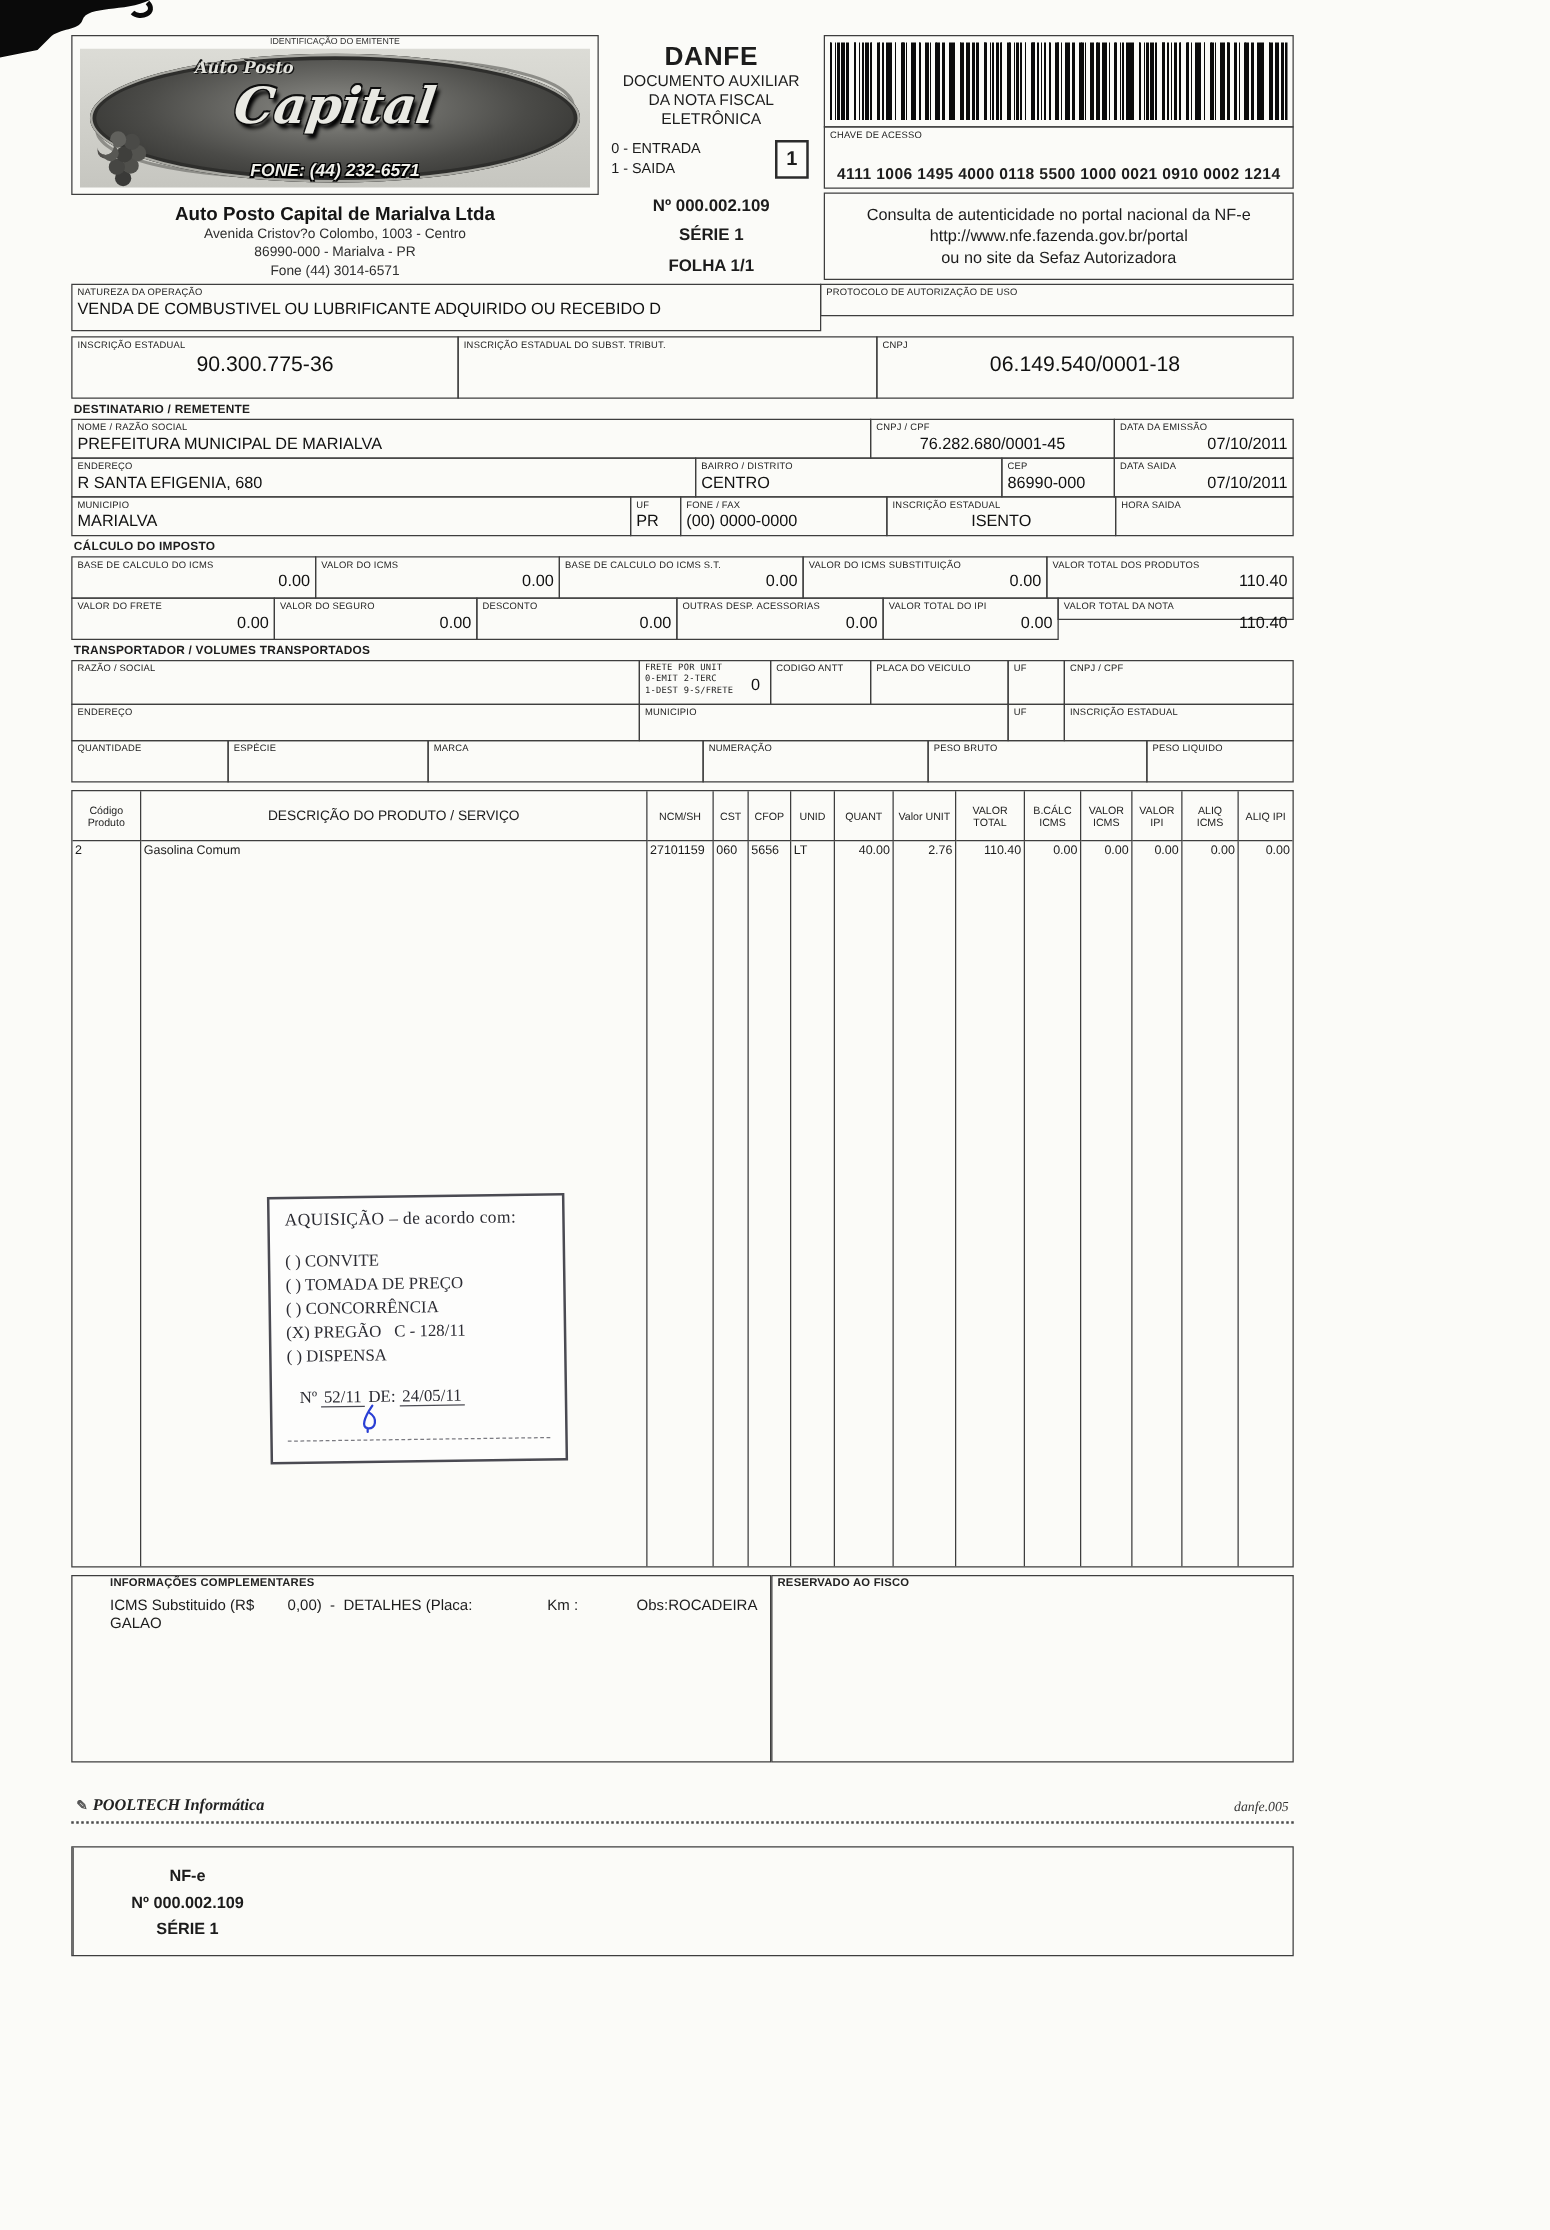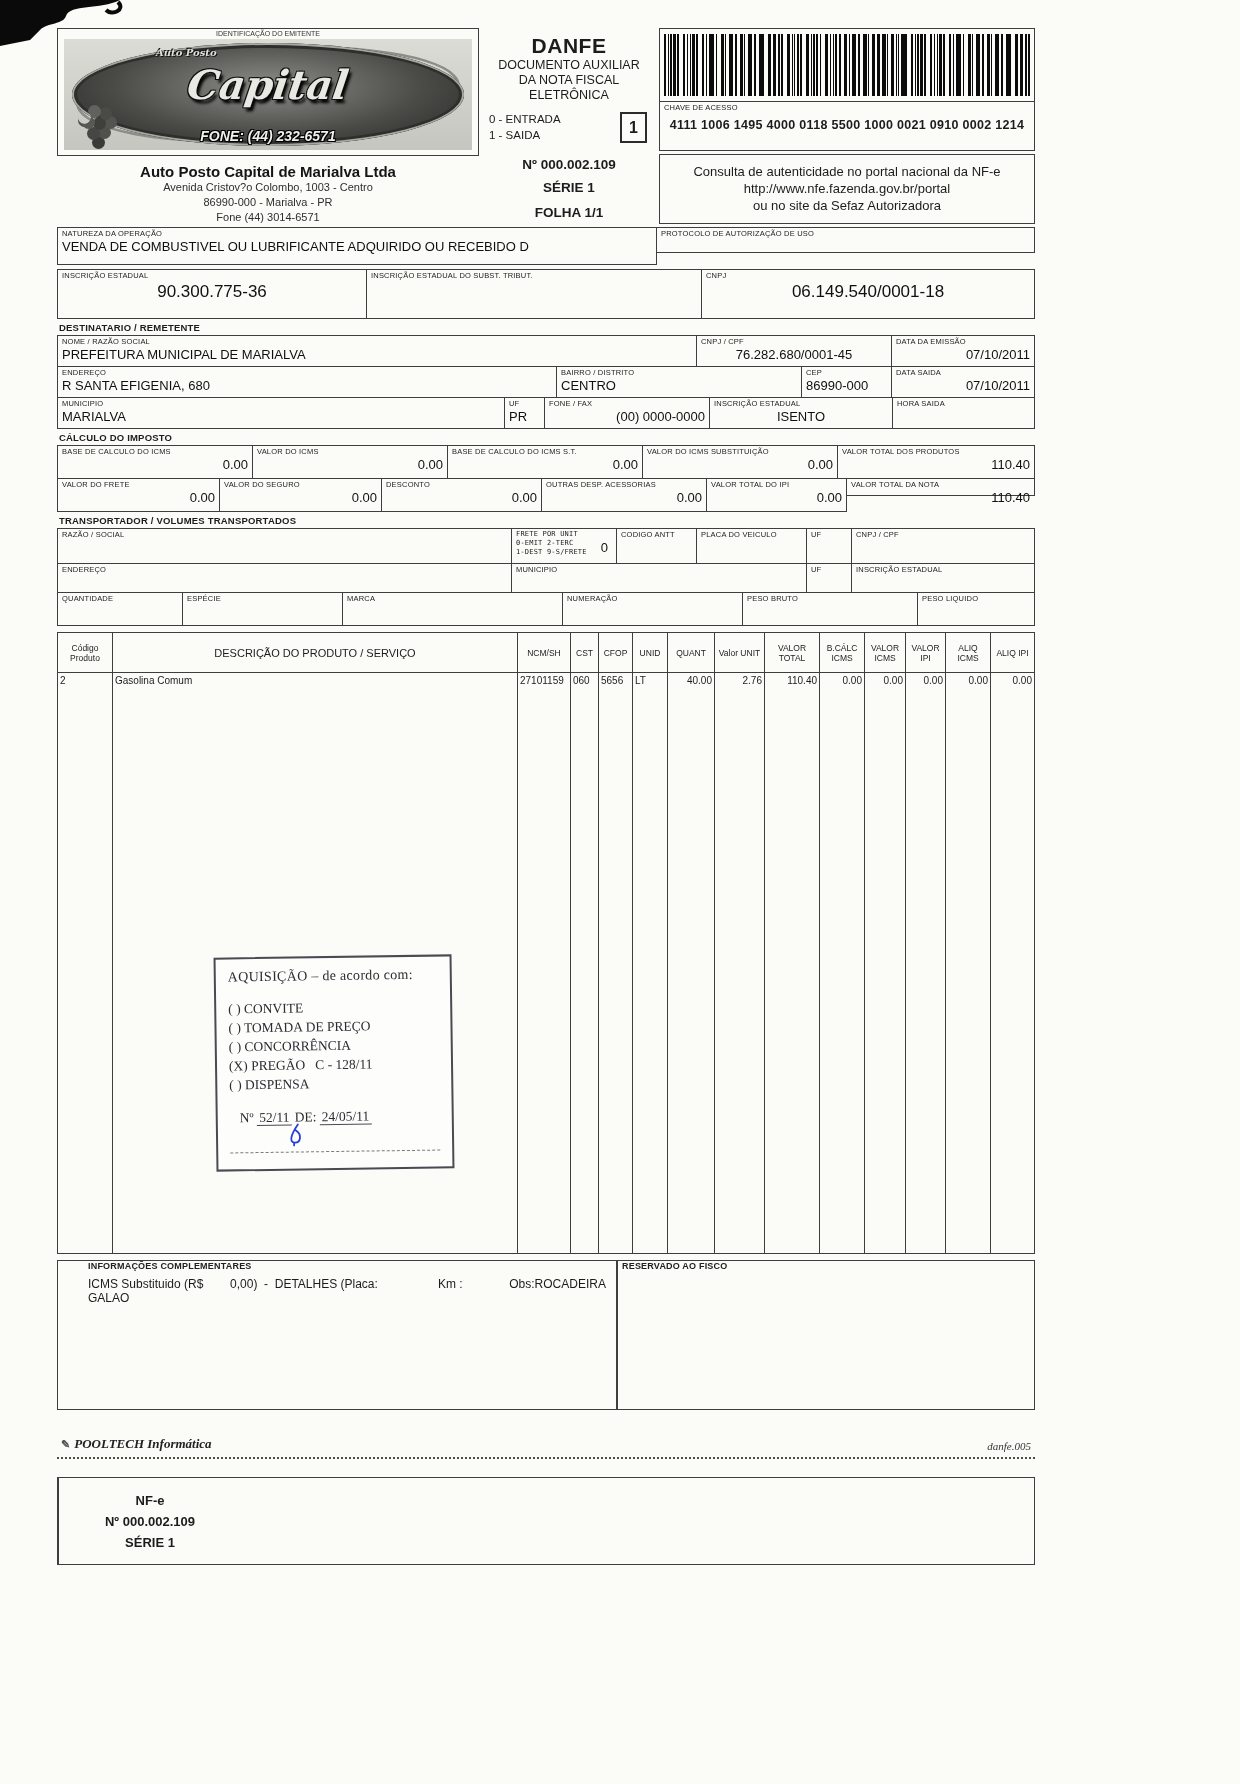--- a/index.html
+++ b/index.html
@@ -29,21 +29,21 @@
   
   .hdr { display:flex; align-items:flex-start; }
   .emit-col { width:422px; }
   .emit-box { border:1px solid #3e3e3e; height:128px; position:relative; padding-top:9px; }
   .emit-box-label { position:absolute; top:1px; left:0; right:0; text-align:center; font-size:7px; color:#333; }
   .logo-wrap { position:absolute; inset:10px 6px 5px 6px; background:linear-gradient(#dcdcd6,#c6c6c0); overflow:hidden; }
   .logo-ring { position:absolute; inset:8px 12px; border:3px solid #8d8d88; border-radius:50%; transform:rotate(-3deg); }
   .logo-oval { position:absolute; inset:4px 8px; border-radius:50%;
       background:radial-gradient(ellipse at 50% 42%, #8d8d88 0%, #4b4b48 55%, #232321 100%);
       box-shadow:inset 0 0 0 2px #a8a8a2, inset 0 0 0 5px #2e2e2c; }
-  .logo-tagline { position:absolute; top:8px; left:92px; font-family:"DejaVu Serif",serif; font-style:italic; font-weight:bold; font-size:10px; color:#e2e2dc; text-shadow:1px 1px 0 #111,-1px -1px 0 #111; }
+  .logo-tagline { position:absolute; top:8px; left:92px; font-family:"DejaVu Serif",serif; font-style:italic; font-weight:bold; font-size:13px; color:#e2e2dc; text-shadow:1px 1px 0 #111,-1px -1px 0 #111; }
   .logo-brand { position:absolute; top:22px; left:0; right:0; text-align:center; font-family:"DejaVu Serif",serif; font-style:italic; font-weight:bold; font-size:40px; color:#e9e9e3; transform:skewX(-8deg);
       text-shadow:1px 1px 0 #0e0e0e,-1px -1px 0 #0e0e0e,1px -1px 0 #0e0e0e,-1px 1px 0 #0e0e0e,3px 4px 3px #000; }
   .logo-phone { position:absolute; bottom:6px; left:0; right:0; text-align:center; font-style:italic; font-weight:bold; font-size:14px; color:#f0f0ea; text-shadow:1px 1px 0 #000,-1px -1px 0 #000,1px -1px 0 #000,-1px 1px 0 #000; }
   .grapes { position:absolute; left:14px; bottom:26px; width:13px; height:13px; border-radius:50%; background:#59595500;
       box-shadow:0 0 0 0 #555, 10px -6px 0 #61615d, 21px -4px 0 #4a4a47, 4px 5px 0 #585854, 15px 6px 0 #3f3f3c, 26px 5px 0 #53534f, 9px 16px 0 #464643, 20px 15px 0 #50504c, 14px 25px 0 #3a3a38, 0 3px 0 #514f4c; }
   .emit-info { text-align:center; padding-top:7px; }
   .emit-name { font-size:15px; font-weight:600; color:#151515; }
   .emit-line { font-size:11px; line-height:15px; color:#2e2e2e; }
 
   .danfe-col { width:180px; text-align:center; padding:6px 6px 0; }
@@ -56,21 +56,21 @@
   .danfe-serie { font-size:13.5px; font-weight:bold; margin-top:8px; }
   .danfe-folha { font-size:13.5px; font-weight:bold; margin-top:10px; }
 
   .code-col { width:376px; }
   .barcode-box { border:1px solid #3e3e3e; height:74px; padding:5px 4px; }
   .barcode { height:62px;
       background-image:
         repeating-linear-gradient(90deg,#0b0b0b 0 2px,transparent 2px 4px,#0b0b0b 4px 5px,transparent 5px 9px,#0b0b0b 9px 12px,transparent 12px 14px,#0b0b0b 14px 15px,transparent 15px 19px),
         repeating-linear-gradient(90deg,#0b0b0b 0 1px,transparent 1px 6px,#0b0b0b 6px 8px,transparent 8px 13px); }
   .chave-box { border:1px solid #3e3e3e; margin-top:-1px; height:50px; padding:1px 4px; }
-  .chave-val { font-size:12.5px; font-weight:bold; text-align:center; margin-top:6px; letter-spacing:.3px; }
+  .chave-val { font-size:12.5px; font-weight:bold; text-align:center; margin-top:20px; letter-spacing:.3px; }
   .consulta-box { border:1px solid #3e3e3e; margin-top:3px; height:70px; text-align:center; padding-top:8px; }
   .consulta-line { font-size:13px; line-height:17px; }
 
   
   .items { border:1px solid #3e3e3e; margin-top:6px; }
   .items-hdr { display:flex; height:40px; }
   .items-hdr .hc { border-right:1px solid #3e3e3e; border-bottom:1px solid #3e3e3e; display:flex; align-items:center; justify-content:center; text-align:center; font-size:8.5px; line-height:10px; padding:1px; }
   .items-hdr .hc.desc { font-size:11px; line-height:12px; }
   .items-hdr .hc:last-child { border-right:none; }
   .items-body { display:flex; height:580px; }
@@ -244,21 +244,21 @@
       <div class="cell" style="width:448px; height:32px;">
         <div class="lbl">MUNICIPIO</div>
         <div class="val">MARIALVA</div>
       </div>
       <div class="cell" style="width:41px; height:32px;">
         <div class="lbl">UF</div>
         <div class="val">PR</div>
       </div>
       <div class="cell" style="width:166px; height:32px;">
         <div class="lbl">FONE / FAX</div>
-        <div class="val" style="text-align:right;">(00) 0000-0000</div>
+        <div class="val" style="text-align:left;">(00) 0000-0000</div>
       </div>
       <div class="cell" style="width:184px; height:32px;">
         <div class="lbl">INSCRIÇÃO ESTADUAL</div>
         <div class="val" style="text-align:center;">ISENTO</div>
       </div>
       <div class="cell grow" style="height:32px;">
         <div class="lbl">HORA SAIDA</div>
         <div class="val"></div>
       </div>
     </div>

